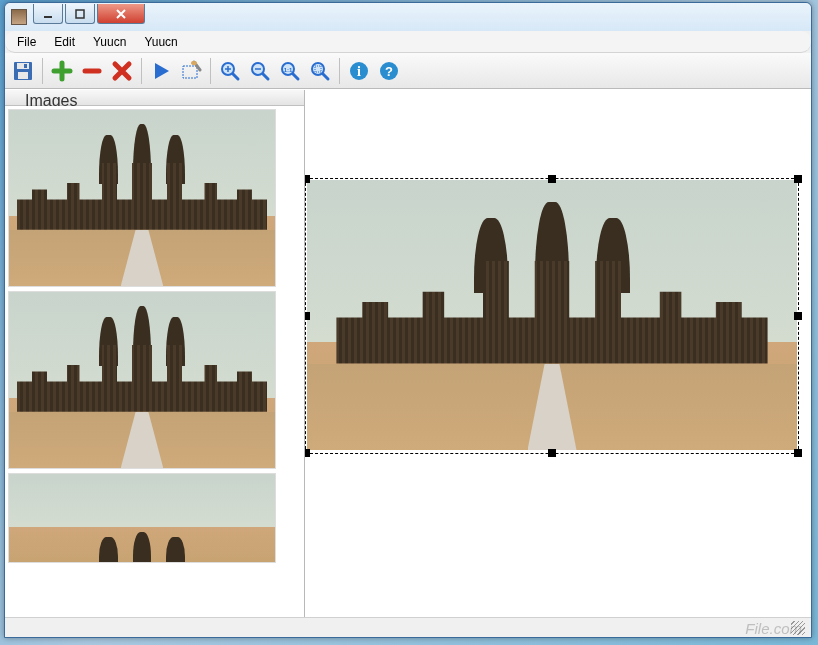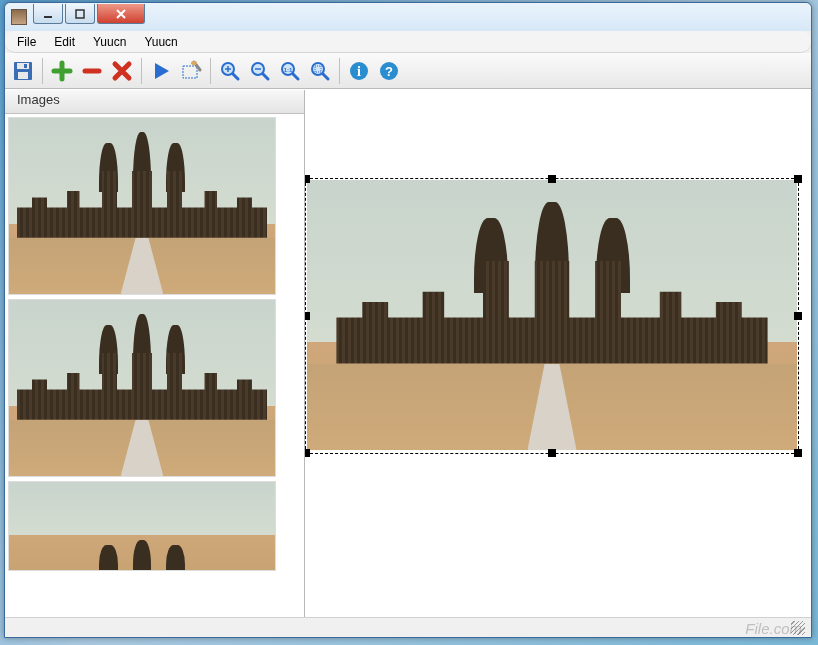--- a/index.html
+++ b/index.html
@@ -34,22 +34,22 @@
 .menubar { height:22px; background:#f4f4f4; border-bottom:1px solid #d4d4d4;
   display:flex; align-items:center; padding:0 4px; gap:2px;border-radius:10px;}
 .menu-item { padding:2px 8px; cursor:pointer; }
 .toolbar { height:36px; background:linear-gradient(#fafafa,#e8e8e8);
   border-bottom:1px solid #bababa; display:flex; align-items:center; padding:0 4px; gap:2px;}
 .tb-btn { width:28px; height:28px; display:flex; align-items:center; justify-content:center;
   cursor:pointer; border-radius:3px;}
 .tb-sep { width:1px; height:26px; background:#c0c0c0; margin:0 3px;}
 .workarea { flex:1; display:flex; background:#fff; border-top:1px solid #fff; overflow:hidden;}
 .sidebar { width:300px; border-right:1px solid #b8b8b8; display:flex; flex-direction:column;}
-.panel-header { height:24px; background:linear-gradient(#f8f8f8,#e4e4e4);
-  border-bottom:1px solid #c0c0c0; padding:2px 12px; font-size:13px; color:#333;}
+.panel-header { height:16px; background:linear-gradient(#f8f8f8,#e4e4e4);
+  border-bottom:1px solid #c0c0c0; padding:2px 20px; font-size:16px; color:#333;}
 .thumb-list { flex:1; overflow-y:scroll; background:#fff; padding:3px;}
 .thumb { width:268px; height:178px; margin-bottom:4px; border:1px solid #ddd;
   display:flex; align-items:flex-end; justify-content:center; position:relative; overflow:hidden;}
 .sky { position:absolute; inset:0; background:linear-gradient(#c8d4cc 0%, #d4dcd0 60%, #cfa77a 60%, #c8a372 100%);}
 .temple { position:absolute; bottom:32%; width:94%; height:38%;
   background:repeating-linear-gradient(90deg,#4a3a2a 0 3px,#3a2e20 3px 6px);
   clip-path:polygon(0 100%,0 55%,6% 55%,6% 40%,12% 40%,12% 55%,20% 55%,20% 30%,25% 30%,25% 55%,34% 55%,34% 0%,40% 0%,40% 55%,46% 55%,46% -10%,54% -10%,54% 55%,60% 55%,60% 0%,66% 0%,66% 55%,75% 55%,75% 30%,80% 30%,80% 55%,88% 55%,88% 40%,94% 40%,94% 55%,100% 55%,100% 100%);}
 .tower { position:absolute; bottom:58%; width:7%; background:#3a2e20; border-radius:40% 40% 0 0 / 80% 80% 0 0;}
 .tower.c { left:46.5%; height:34%;} .tower.l { left:34%; height:28%;} .tower.r { left:59%; height:28%;}
 .ground { position:absolute; bottom:0; width:100%; height:32%;

